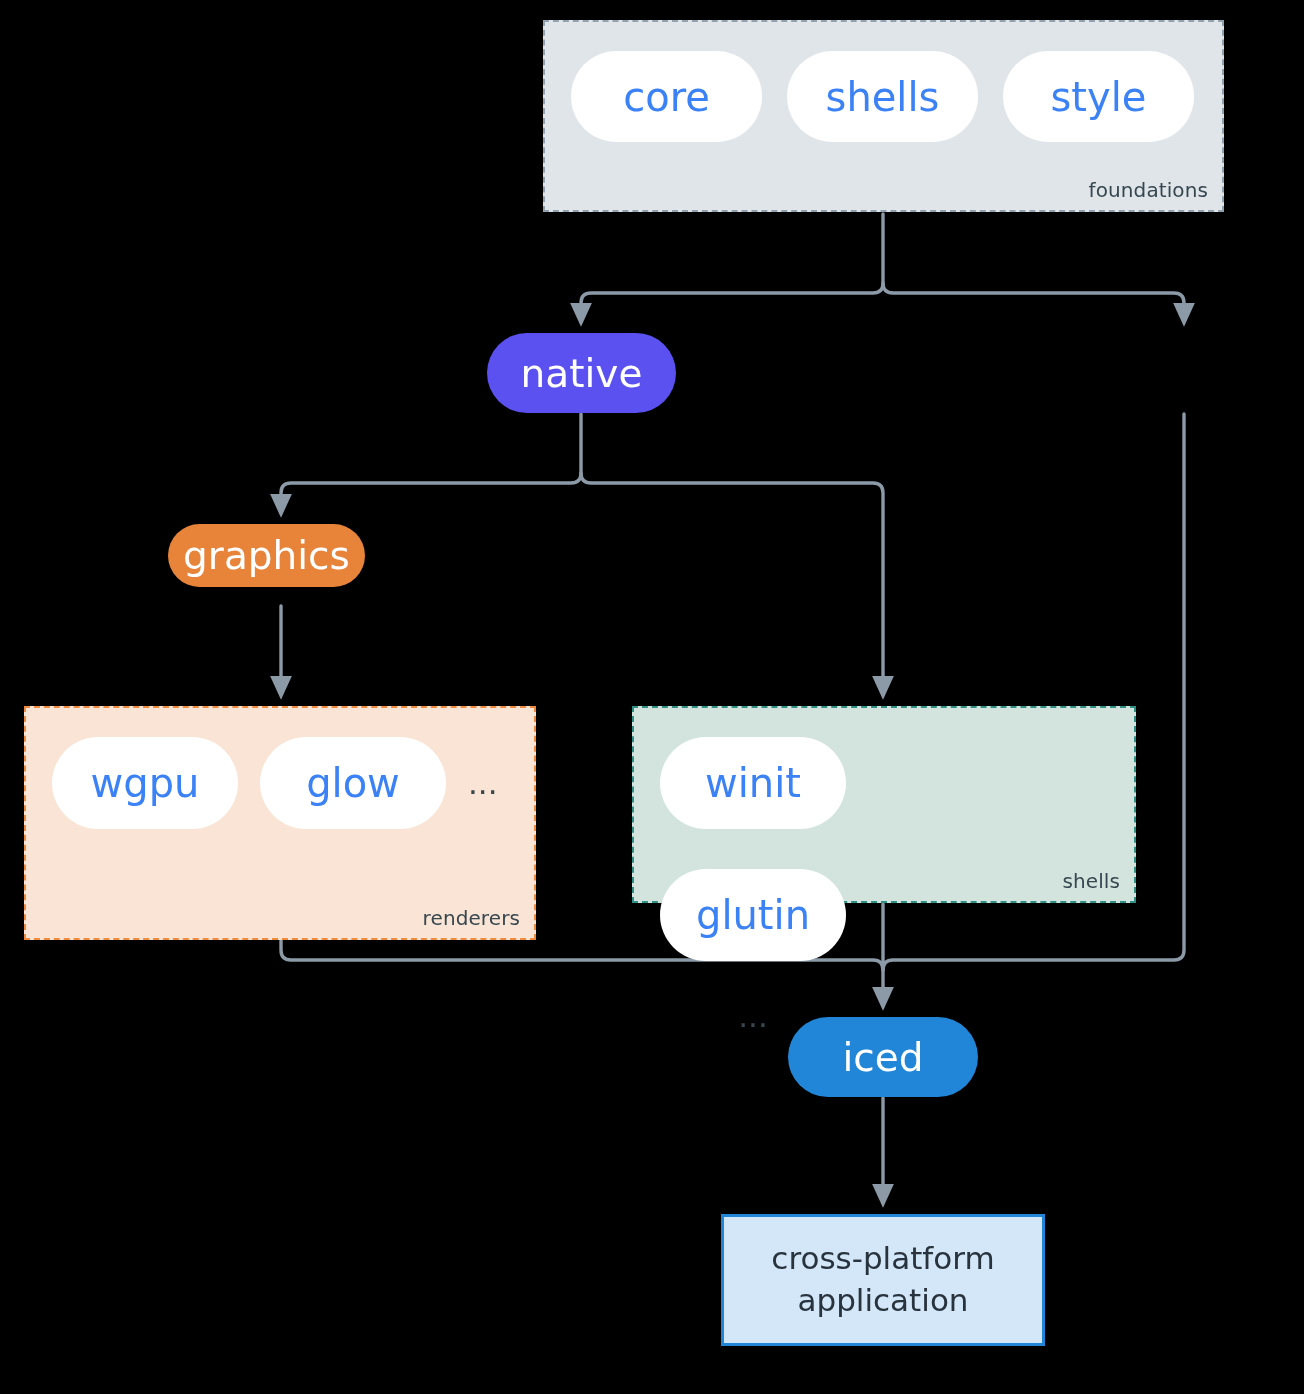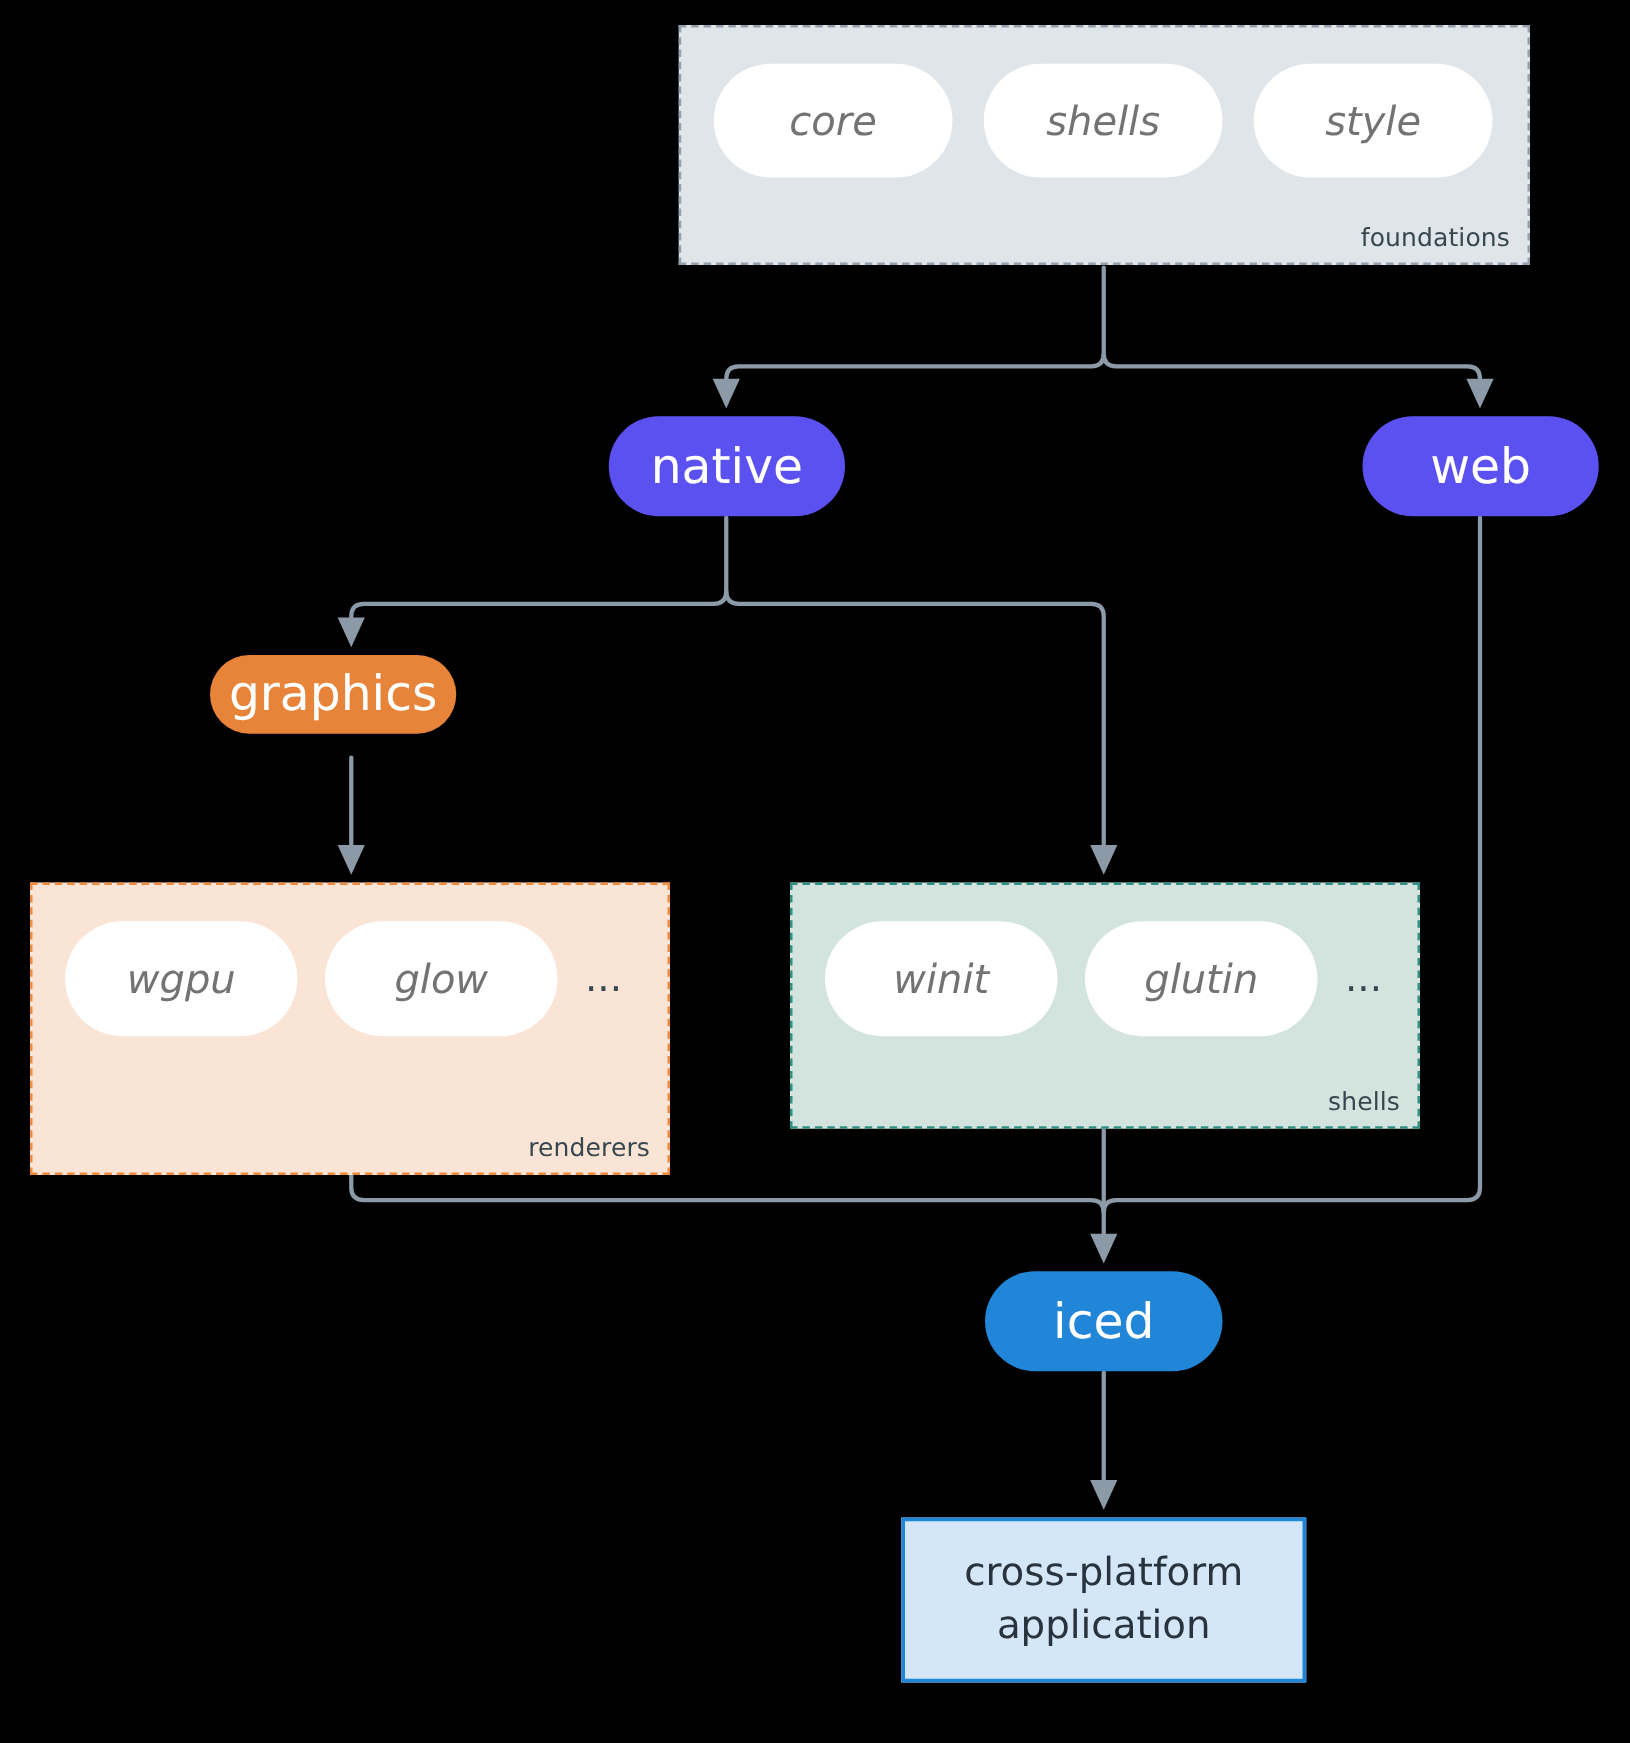--- a/index.html
+++ b/index.html
@@ -45,25 +45,24 @@
     position: absolute;
     display: flex;
     align-items: center;
   }
   .pill-white {
     background: #ffffff;
     border-radius: 999px;
     display: flex;
     align-items: center;
     justify-content: center;
-    color: #737373;
-    font-size: 32px;
+    color: #3b82f6;
+    font-size: 40px;
     box-sizing: border-box;
     white-space: nowrap;
-    font-style: italic;
   }
   .ellipsis {
     color: #37474f;
     font-size: 31px;
     line-height: 1;
     white-space: nowrap;
   }
   
   #grp-foundations {
     left: 543px;
@@ -106,21 +105,22 @@
     left: 632px;
     top: 706px;
     width: 504px;
     height: 197px;
     background: #d3e4df;
     border: 2px dashed #2e9183;
   }
   #grp-shells .group-pills {
     left: 26px;
     top: 29px;
-    gap: 22px;
+    gap: 40px;
+    flex-direction: column;
   }
   #grp-shells .pill-white { height: 92px; }
   #pill-winit  { width: 186px; }
   #pill-glutin { width: 186px; }
 
   
   .node {
     position: absolute;
     box-sizing: border-box;
     display: flex;
@@ -225,21 +225,20 @@
     <div class="group-pills">
       <div class="pill-white" id="pill-winit">winit</div>
       <div class="pill-white" id="pill-glutin">glutin</div>
       <div class="ellipsis">...</div>
     </div>
     <div class="group-label">shells</div>
   </div>
 
   <div class="node node-pill" id="node-native">native</div>
 
-  <div class="node node-pill" id="node-web">web</div>
 
   <div class="node node-pill" id="node-graphics">graphics</div>
 
   <div class="node node-pill" id="node-iced">iced</div>
 
   <div class="node" id="node-application">
     <span>cross-platform</span>
     <span>application</span>
   </div>
 

